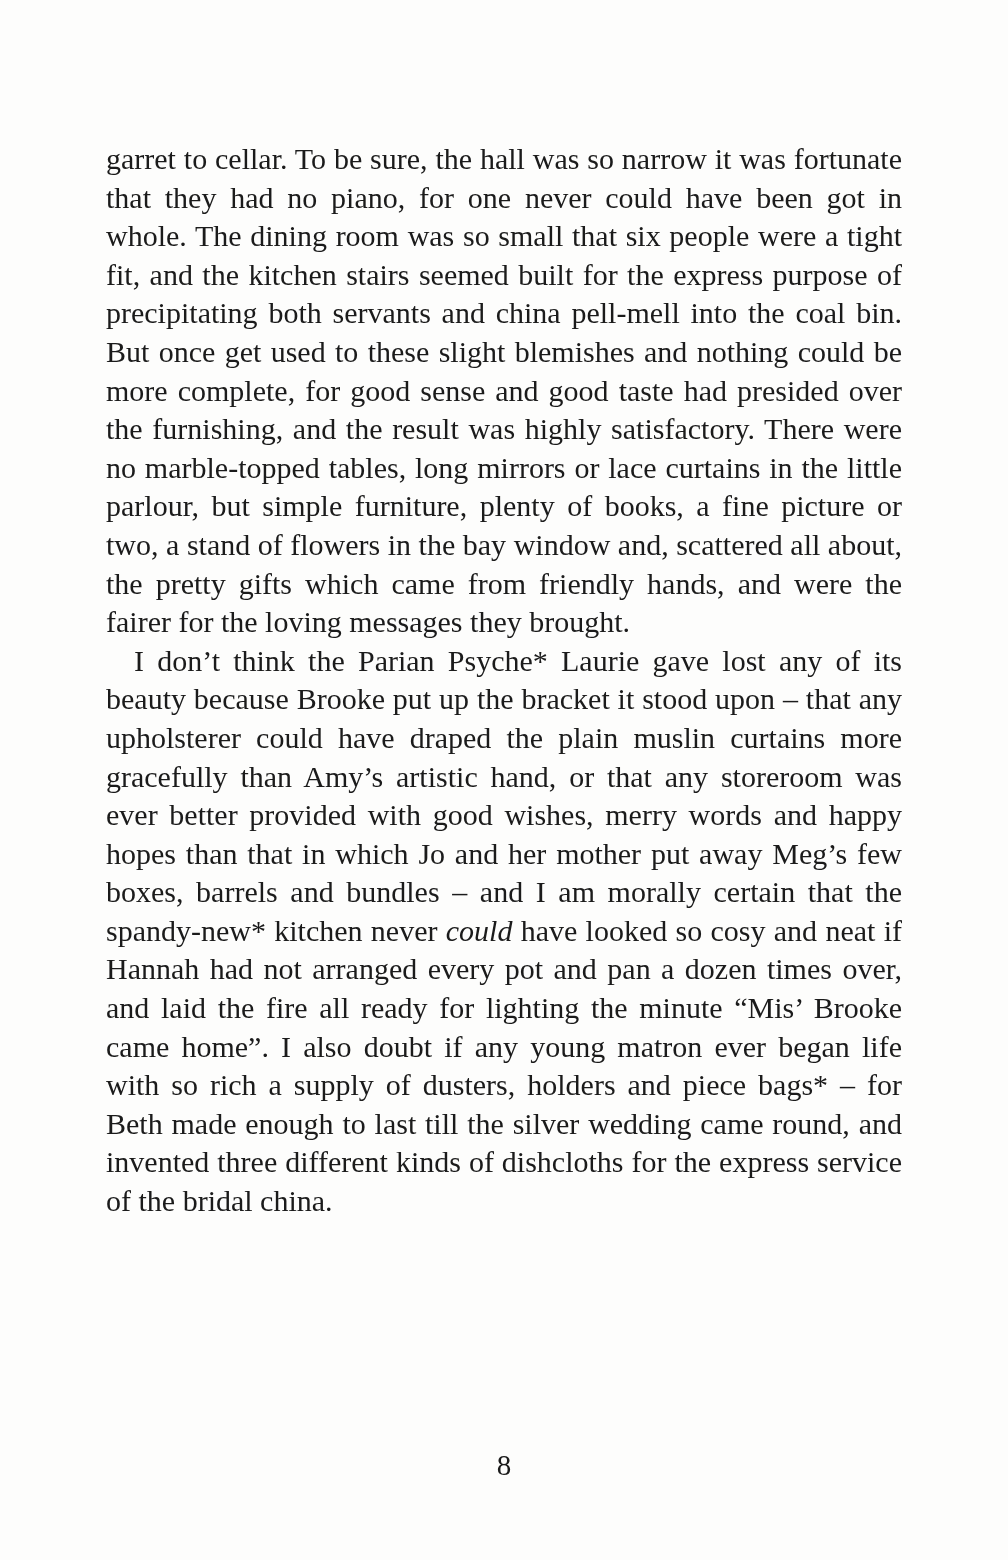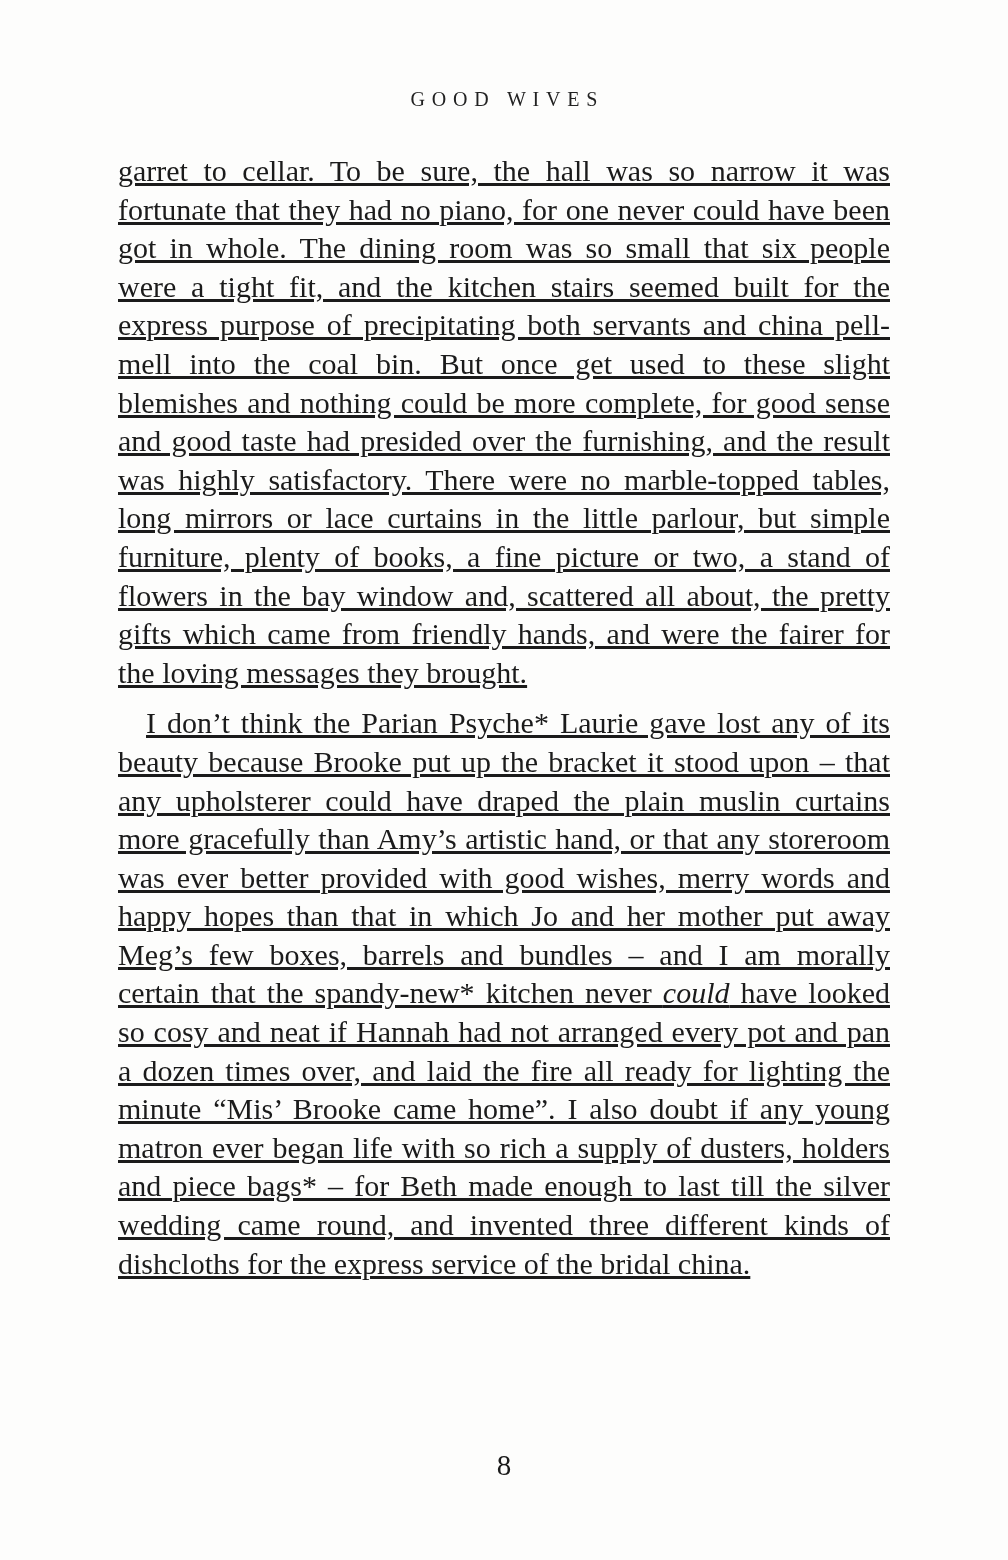--- a/index.html
+++ b/index.html
@@ -32,23 +32,22 @@
     position: absolute;
     top: 140px;
     left: 106px;
     width: 796px;
     font-size: 30px;
     line-height: 38.6px;
     text-align: justify;
     color: #1b1b1b;
   }
   .para {
-    margin: 12px;
+    margin: 0;
     padding: 0;
-    text-decoration: underline;
   }
   .para.indent {
     text-indent: 28px;
   }
   .para em {
     font-style: italic;
   }
   .page-number {
     position: absolute;
     bottom: 78px;
@@ -56,21 +55,20 @@
     right: 0;
     text-align: center;
     font-size: 29px;
     color: #1b1b1b;
   }
 </style>
 </head>
 <body>
 
 <div class="page">
-  <div class="running-header">GOOD WIVES</div>
 
   <div class="body-text">
       <p class="para"><span>garret to cellar. To be sure, the hall was so narrow it was fortunate that they had no piano, for one never could have been got in whole. The dining room was so small that six people were a tight fit, and the kitchen stairs seemed built for the express purpose of precipitating both servants and china pell-mell into the coal bin. But once get used to these slight blemishes and nothing could be more complete, for good sense and good taste had presided over the furnishing, and the result was highly satisfactory. There were no marble-topped tables, long mirrors or lace curtains in the little parlour, but simple furniture, plenty of books, a fine picture or two, a stand of flowers in the bay window and, scattered all about, the pretty gifts which came from friendly hands, and were the fairer for the loving messages they brought.</span></p>
       <p class="para indent"><span>I don’t think the Parian Psyche* Laurie gave lost any of its beauty because Brooke put up the bracket it stood upon – that any upholsterer could have draped the plain muslin curtains more gracefully than Amy’s artistic hand, or that any storeroom was ever better provided with good wishes, merry words and happy hopes than that in which Jo and her mother put away Meg’s few boxes, barrels and bundles – and I am morally certain that the spandy-new* kitchen never </span><em>could</em><span> have looked so cosy and neat if Hannah had not arranged every pot and pan a dozen times over, and laid the fire all ready for lighting the minute “Mis’ Brooke came home”. I also doubt if any young matron ever began life with so rich a supply of dusters, holders and piece bags* – for Beth made enough to last till the silver wedding came round, and invented three different kinds of dishcloths for the express service of the bridal china.</span></p>
     </div>
 
   <div class="page-number">8</div>
 </div>
 
 </body></html>

